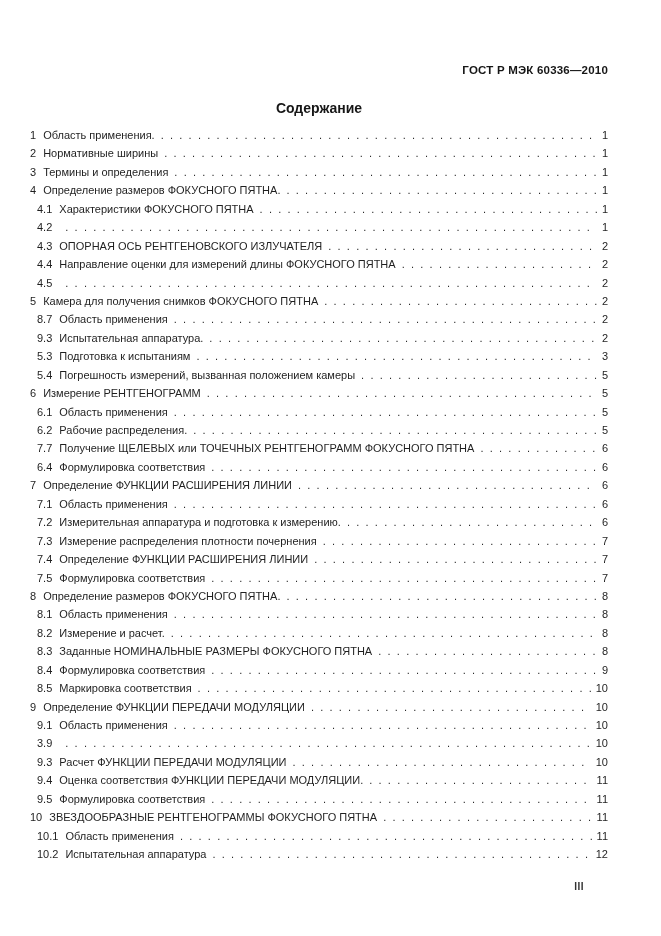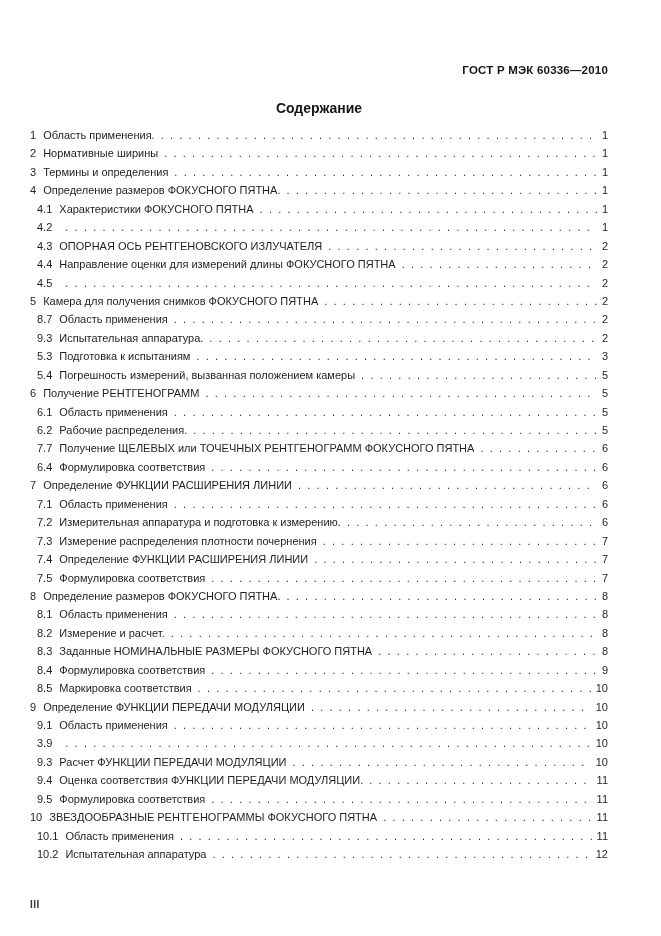--- a/index.html
+++ b/index.html
@@ -52,23 +52,23 @@
     margin: 0 5px 0 6px;
     min-width: 0;
   }
   .toc-row .leader::after {
     content: ". . . . . . . . . . . . . . . . . . . . . . . . . . . . . . . . . . . . . . . . . . . . . . . . . . . . . . . . . . . . . . . . . . . . . . . . . . . . . . . . . . . . . . . . . . . . . . . . . . . . . . . . . . . . . . . . . .";
     letter-spacing: 1.6px;
     color: #2a2a2a;
   }
   .toc-row .pg { flex: none; text-align: right; }
   .doc-footer {
-    margin-top: 32px;
+    margin-top: 14px;
     padding-right: 24px;
-    text-align: left;
+    text-align: right;
     font-size: 10px;
     font-weight: bold;
     color: #333;
     letter-spacing: 0.5px;
   }
 </style>
 </head>
 <body>
 
 <div class="page">
@@ -154,21 +154,21 @@
         <span class="pg">3</span>
       </div>
       <div class="toc-row level2">
         <span class="num">5.4</span>
         <span class="title">Погрешность измерений, вызванная положением камеры</span>
         <span class="leader"></span>
         <span class="pg">5</span>
       </div>
       <div class="toc-row level1">
         <span class="num">6</span>
-        <span class="title">Получение РЕНТГЕНОГРАММ</span>
+        <span class="title">Измерение РЕНТГЕНОГРАММ</span>
         <span class="leader"></span>
         <span class="pg">5</span>
       </div>
       <div class="toc-row level2">
         <span class="num">6.1</span>
         <span class="title">Область применения</span>
         <span class="leader"></span>
         <span class="pg">5</span>
       </div>
       <div class="toc-row level2">

